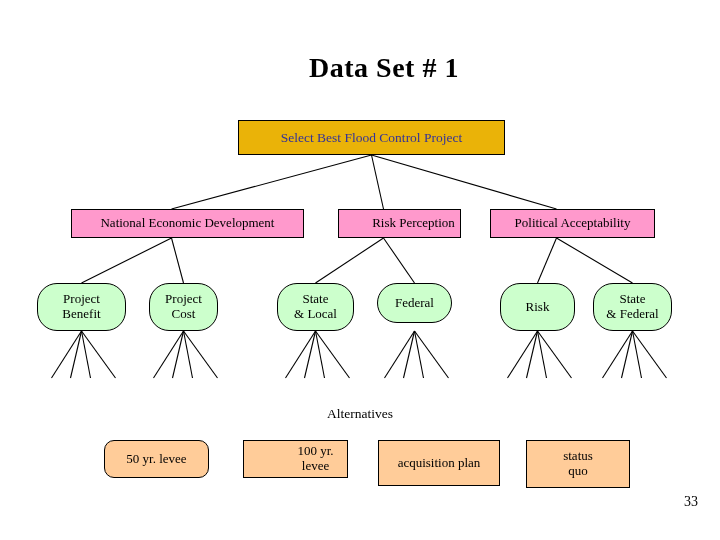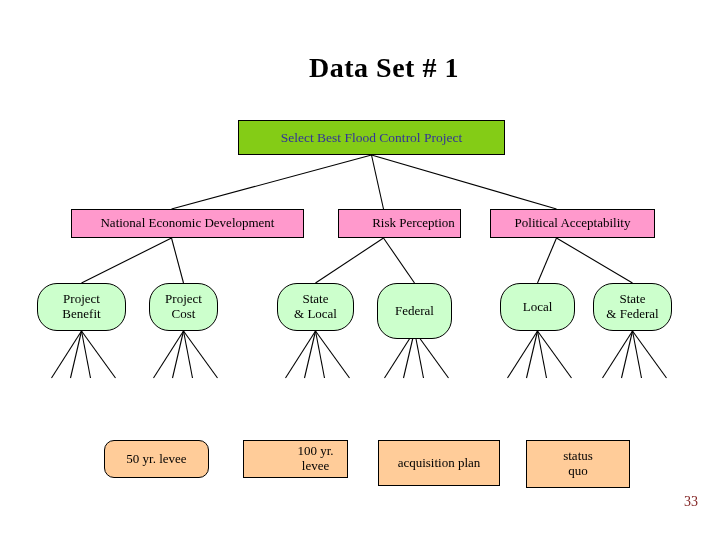--- a/index.html
+++ b/index.html
@@ -42,21 +42,21 @@
     display: flex;
     align-items: center;
     justify-content: center;
     text-align: center;
     line-height: 1.12;
     color: #000000;
     font-size: 13px;
     white-space: pre-line;
   }
   .node.goal {
-    background: #84cc16;
+    background: #eab308;
     color: #333399;
     font-size: 13.5px;
   }
   .node.criterion {
     background: #ff99cc;
     margin-left: 16px;
   }
   .node.subcriterion {
     background: #ccffcc;
     border-radius: 20px;
@@ -71,21 +71,21 @@
     width: 720px;
     text-align: center;
     font-size: 13.5px;
     color: #000000;
   }
   #page-number {
     position: absolute;
     right: 22px;
     top: 494px;
     font-size: 14px;
-    color: #7f1d1d;
+    color: #000000;
   }
 </style>
 </head>
 <body>
 
 <div id="slide">
 
   <div id="title">Data Set # 1</div>
 
   <svg class="wires" viewBox="0 0 720 540" preserveAspectRatio="none" aria-hidden="true">
@@ -130,27 +130,28 @@
       <div class="node goal" style="left: 238px; top: 120px; width: 267px; height: 35px;">Select Best Flood Control Project</div>
       <div class="node criterion" style="left: 55px; top: 209px; width: 233px; height: 29px;">National Economic Development</div>
       <div class="node criterion" style="left: 322px; top: 209px; width: 123px; height: 29px; padding-left: 28px;">Risk Perception</div>
       <div class="node criterion" style="left: 474px; top: 209px; width: 165px; height: 29px;">Political Acceptability</div>
       <div class="node subcriterion" style="left: 37px; top: 283px; width: 89px; height: 48px;">Project
 Benefit</div>
       <div class="node subcriterion" style="left: 149px; top: 283px; width: 69px; height: 48px;">Project
 Cost</div>
       <div class="node subcriterion" style="left: 277px; top: 283px; width: 77px; height: 48px;">State
 &amp; Local</div>
-      <div class="node subcriterion" style="left: 377px; top: 283px; width: 75px; height: 56px;">Federal</div>
-      <div class="node subcriterion" style="left: 500px; top: 283px; width: 75px; height: 48px;">Local</div>
+      <div class="node subcriterion" style="left: 377px; top: 283px; width: 75px; height: 40px;">Federal</div>
+      <div class="node subcriterion" style="left: 500px; top: 283px; width: 75px; height: 48px;">Risk</div>
       <div class="node subcriterion" style="left: 593px; top: 283px; width: 79px; height: 48px;">State
 &amp; Federal</div>
       <div class="node alternative" style="left: 104px; top: 440px; width: 105px; height: 38px; border-radius: 10px;">50 yr. levee</div>
       <div class="node alternative" style="left: 243px; top: 440px; width: 105px; height: 38px; padding-left: 40px;">100 yr. levee</div>
       <div class="node alternative" style="left: 378px; top: 440px; width: 122px; height: 46px;">acquisition plan</div>
       <div class="node alternative" style="left: 526px; top: 440px; width: 104px; height: 48px;">status
 quo</div>
     </div>
 
+  <div id="alt-label">Alternatives</div>
 
   <div id="page-number">33</div>
 
 </div>
 
 </body></html>

